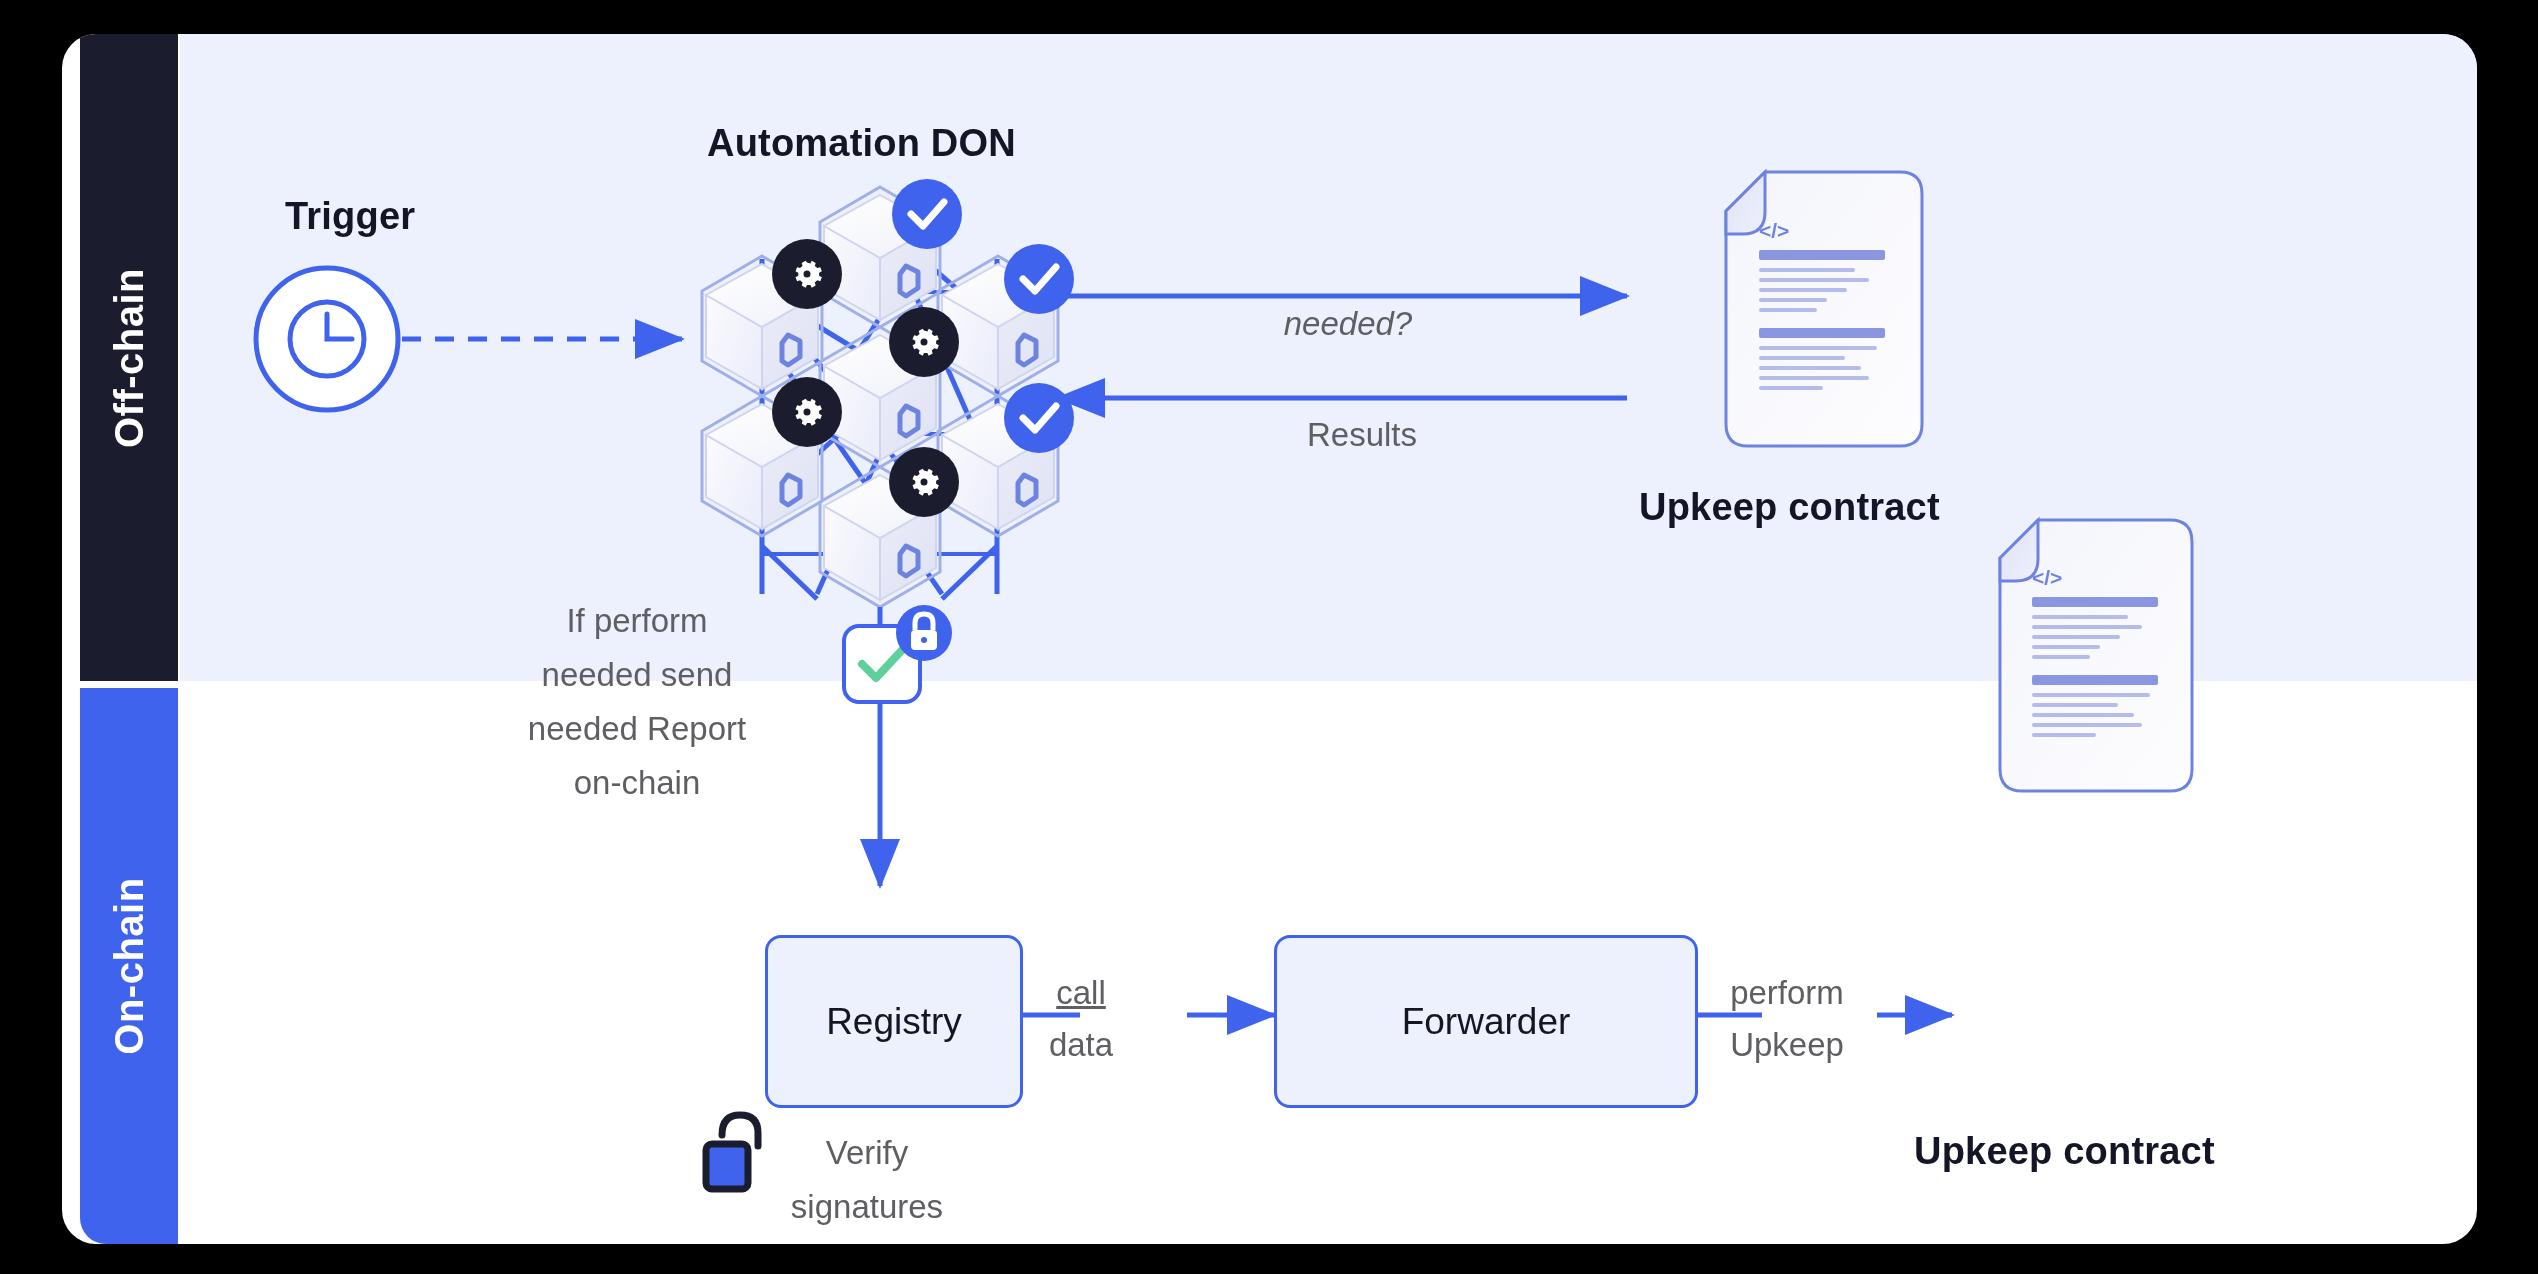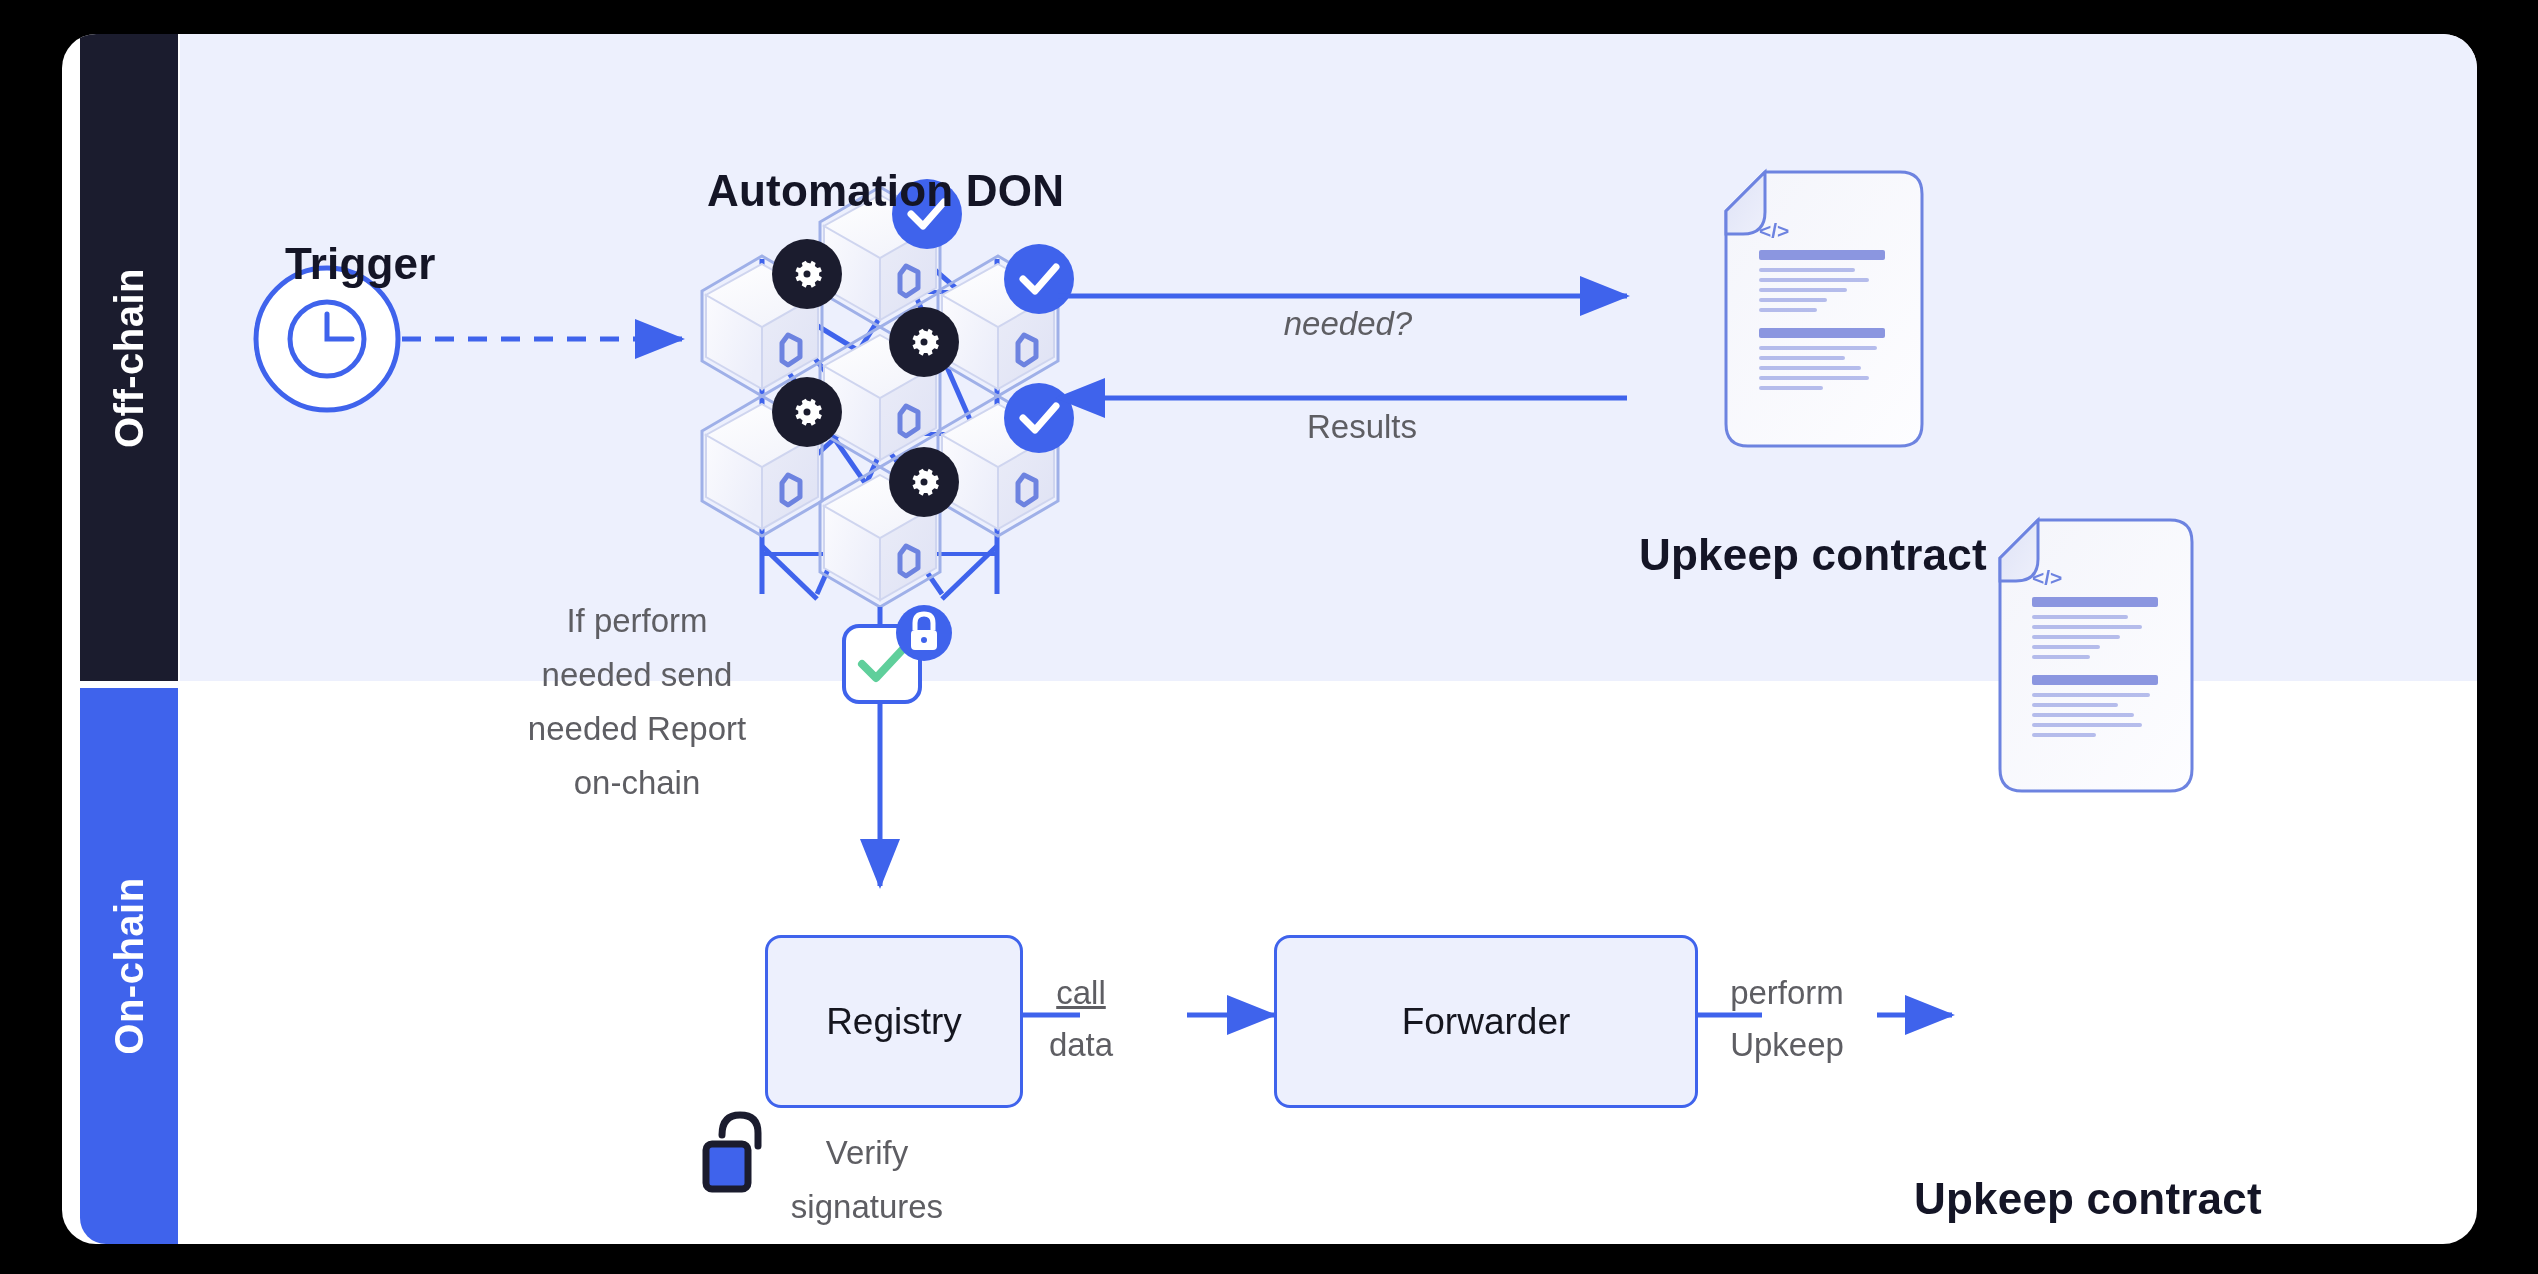--- a/index.html
+++ b/index.html
@@ -15,21 +15,21 @@
   #offchain-panel{position:absolute;left:118px;top:0px;width:2319px;height:647px;background:#edf0fd;border-top-right-radius:26px;}
 
   
   #bar-offchain{position:absolute;left:18px;top:0px;width:98px;height:647px;background:#1b1c2e;}
   #bar-onchain{position:absolute;left:18px;top:654px;width:98px;height:556px;background:#3f63ec;border-bottom-left-radius:26px;}
   .bar-label{position:absolute;left:50%;top:50%;transform:translate(-50%,-50%) rotate(-90deg);white-space:nowrap;
              color:#fff;font-weight:bold;font-size:40px;letter-spacing:.5px;font-family:"Liberation Sans",sans-serif;}
 
   
   .txt{position:absolute;white-space:pre;}
-  .title-bold{font-weight:bold;color:#141526;font-size:44px;letter-spacing:.2px;margin-top:44px;}
+  .title-bold{font-weight:bold;color:#141526;font-size:38px;letter-spacing:.2px;}
   .label-grey{color:#5e5e63;font-size:33px;line-height:42px;text-align:center;}
   .box-label{font-size:37px;color:#15161f;}
 
   
   .procbox{position:absolute;background:#edf0fd;border:3px solid #3f63ec;border-radius:16px;
            display:flex;align-items:center;justify-content:center;}
 
   svg{position:absolute;left:0;top:0;overflow:visible;}
   .nofill{fill:none;}
 </style>
@@ -293,21 +293,21 @@
   <div class="procbox" style="left:703px;top:901px;width:252px;height:167px;">
     <span class="box-label">Registry</span>
   </div>
 
   <div class="txt title-bold" style="left:223px;top:161px;">Trigger</div>
 
   <div class="txt title-bold" style="left:645px;top:88px;">Automation DON</div>
 
   <div class="txt label-grey" style="left:1076px;top:269px;width:420px;font-style:italic;">needed?</div>
 
-  <div class="txt label-grey" style="left:1176px;top:368px;width:220px;background:#edf0fd;padding:4px 14px;">Results</div>
+  <div class="txt label-grey" style="left:1176px;top:368px;width:220px;background:#edf0fd;padding:12px 14px;">Results</div>
 
   <div class="txt title-bold" style="left:1577px;top:452px;">Upkeep contract</div>
 
   <div class="txt label-grey" style="left:435px;top:566px;width:280px;">If perform</div>
   <div class="txt label-grey" style="left:435px;top:620px;width:280px;">needed send</div>
   <div class="txt label-grey" style="left:435px;top:674px;width:280px;">needed Report</div>
   <div class="txt label-grey" style="left:435px;top:728px;width:280px;">on-chain</div>
 
   <div class="txt label-grey" style="left:960px;top:938px;width:118px;text-decoration:underline;">call</div>
   <div class="txt label-grey" style="left:960px;top:990px;width:118px;">data</div>

